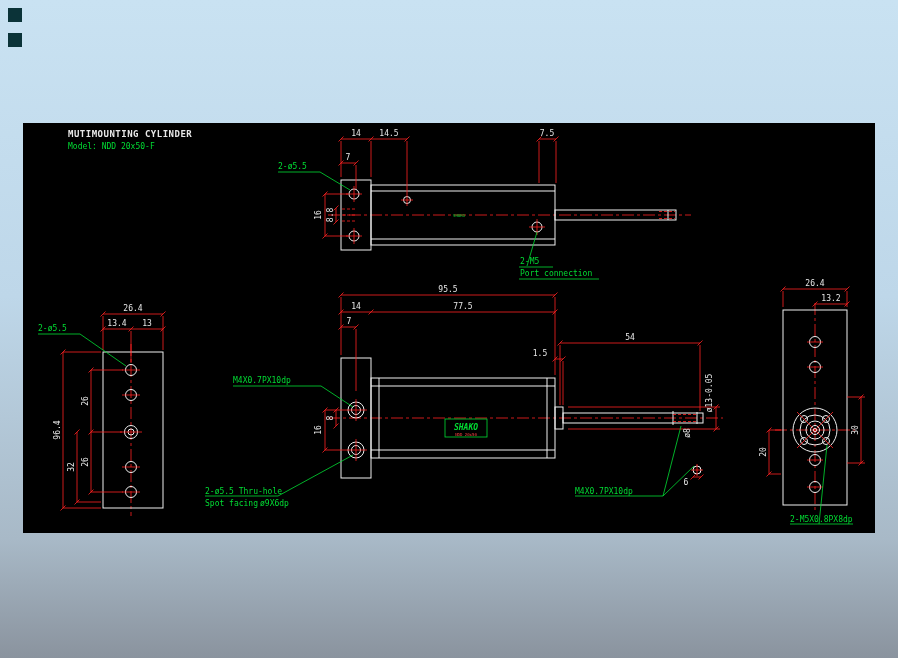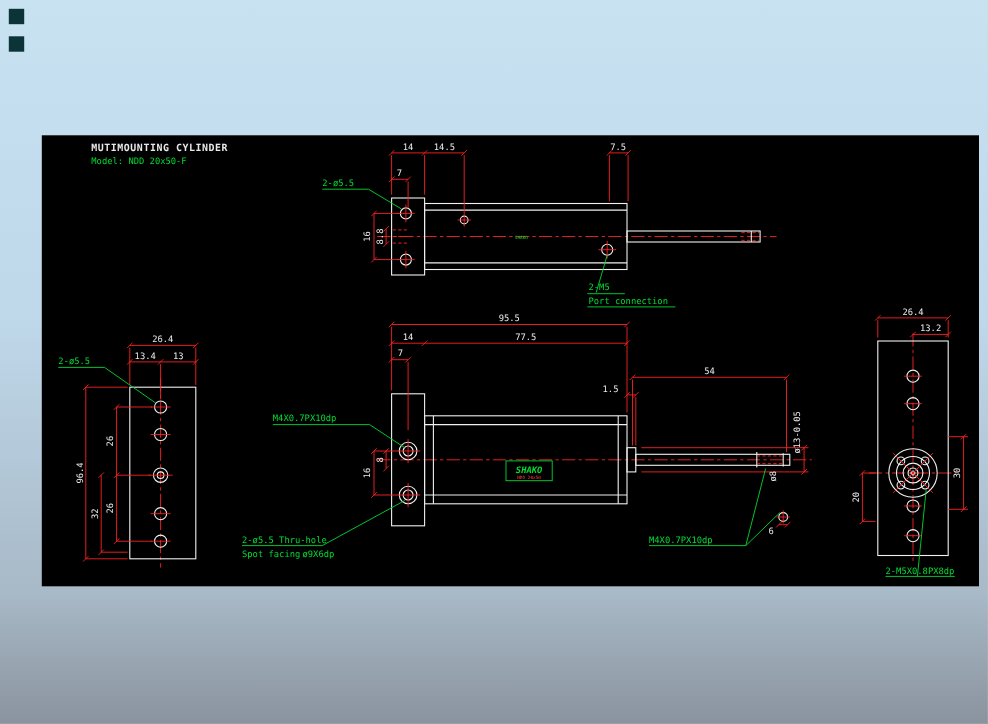--- a/index.html
+++ b/index.html
@@ -5,21 +5,21 @@
   * { margin:0; padding:0; box-sizing:border-box; }
   html,body { width:898px; height:658px; overflow:hidden; }
   body {
     font-family:"DejaVu Sans Mono", monospace;
     background:linear-gradient(180deg, var(--bg_top,#c9e2f2) 0%, #bed7e9 45%, #a8b9c7 82%, var(--bg_bottom,#8a939e) 100%);
     position:relative;
   }
   .desktop-icon { position:absolute; width:14px; height:14px; background:var(--icon,#0b3338); }
   #icon1 { left:8px; top:8px; }
   #icon2 { left:8px; top:33px; }
-  #cad-canvas { position:absolute; left:38px; top:123px; width:852px; height:410px; background:var(--canvas_bg,#000); }
+  #cad-canvas { position:absolute; left:23px; top:123px; width:852px; height:410px; background:var(--canvas_bg,#000); }
   svg text { user-select:none; }
   .ol   { stroke:var(--outline,#f0f0f0); fill:none; stroke-width:1; }
   .dim  { stroke:var(--dimension,#ff2222); fill:none; stroke-width:0.8; }
   .cl   { stroke:var(--dimension,#ff2222); fill:none; stroke-width:0.8; stroke-dasharray:12 3 3 3; }
   .dash { stroke:var(--dimension,#ff2222); fill:none; stroke-width:0.8; stroke-dasharray:3 2; }
   .grn  { stroke:var(--label,#00dd33); fill:none; stroke-width:0.8; }
   .dimtext { fill:var(--dim_text,#e8e8e8); font-size:8px; text-anchor:middle; font-family:"DejaVu Sans Mono",monospace; }
   .lbl  { fill:var(--label,#00dd33); font-size:8px; font-family:"DejaVu Sans Mono",monospace; }
   .tiny { font-size:4px; }
   .title-text { fill:var(--dim_text,#e8e8e8); font-size:9px; font-weight:bold; letter-spacing:0.5px; }

